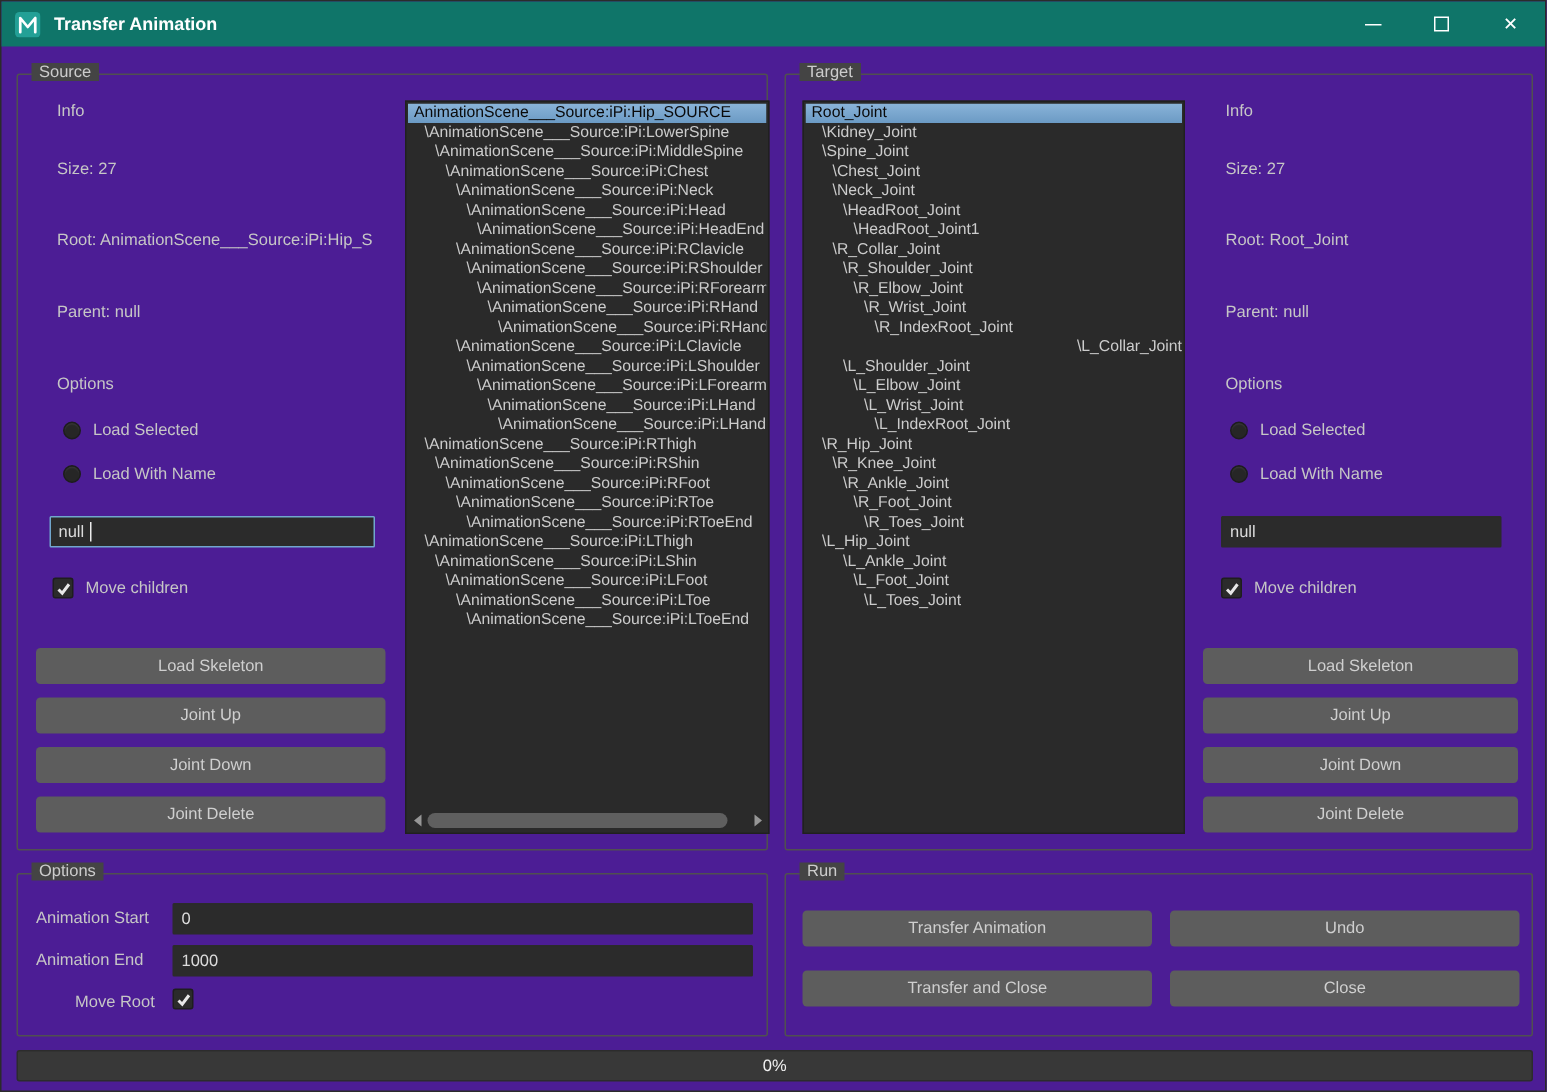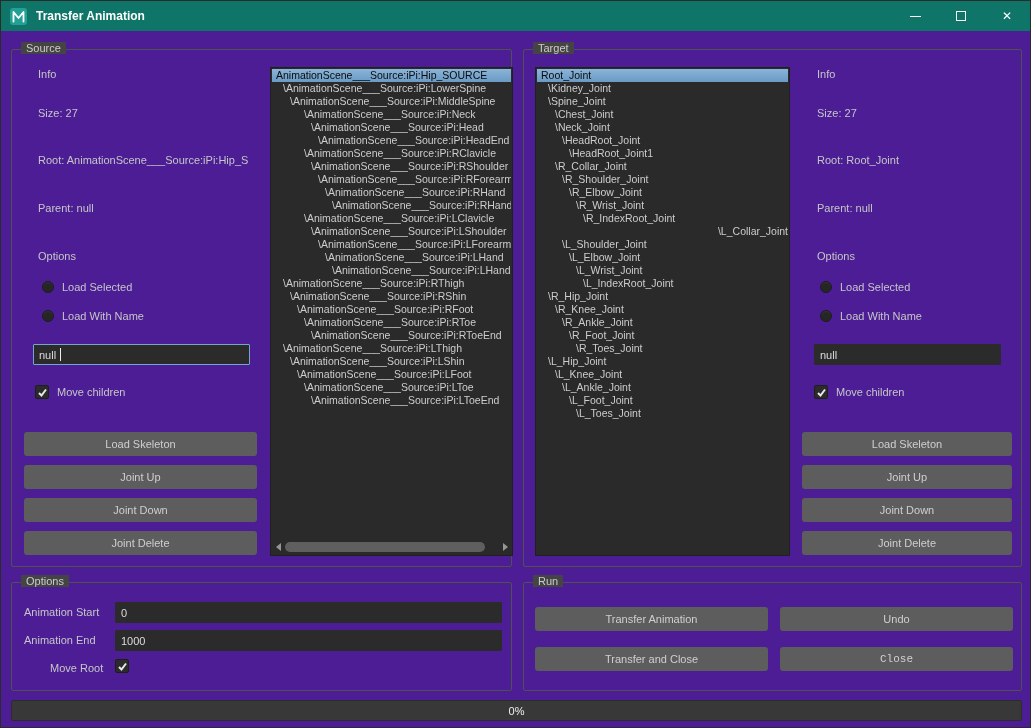--- a/index.html
+++ b/index.html
@@ -148,20 +148,21 @@
     <button class="btn" style="left:12px; top:382px; width:233px;">Load Skeleton</button>
     <button class="btn" style="left:12px; top:415px; width:233px;">Joint Up</button>
     <button class="btn" style="left:12px; top:448px; width:233px;">Joint Down</button>
     <button class="btn" style="left:12px; top:481px; width:233px;">Joint Delete</button>
 
     <div class="listbox has-hscroll" style="left:258px; top:17px; width:243px; height:489px;">
       <div class="list-rows">
           <div class="list-row selected" style="padding-left: 4px;">AnimationScene___Source:iPi:Hip_SOURCE</div>
           <div class="list-row" style="padding-left: 11px;">\AnimationScene___Source:iPi:LowerSpine</div>
           <div class="list-row" style="padding-left: 18px;">\AnimationScene___Source:iPi:MiddleSpine</div>
+          <div class="list-row" style="padding-left: 25px;">\AnimationScene___Source:iPi:Chest</div>
           <div class="list-row" style="padding-left: 32px;">\AnimationScene___Source:iPi:Neck</div>
           <div class="list-row" style="padding-left: 39px;">\AnimationScene___Source:iPi:Head</div>
           <div class="list-row" style="padding-left: 46px;">\AnimationScene___Source:iPi:HeadEnd</div>
           <div class="list-row" style="padding-left: 32px;">\AnimationScene___Source:iPi:RClavicle</div>
           <div class="list-row" style="padding-left: 39px;">\AnimationScene___Source:iPi:RShoulder</div>
           <div class="list-row" style="padding-left: 46px;">\AnimationScene___Source:iPi:RForearm</div>
           <div class="list-row" style="padding-left: 53px;">\AnimationScene___Source:iPi:RHand</div>
           <div class="list-row" style="padding-left: 60px;">\AnimationScene___Source:iPi:RHandEnd</div>
           <div class="list-row" style="padding-left: 32px;">\AnimationScene___Source:iPi:LClavicle</div>
           <div class="list-row" style="padding-left: 39px;">\AnimationScene___Source:iPi:LShoulder</div>
@@ -212,21 +213,20 @@
           <div class="list-row" style="padding-left: 25px;">\L_Shoulder_Joint</div>
           <div class="list-row" style="padding-left: 32px;">\L_Elbow_Joint</div>
           <div class="list-row" style="padding-left: 39px;">\L_Wrist_Joint</div>
           <div class="list-row" style="padding-left: 46px;">\L_IndexRoot_Joint</div>
           <div class="list-row" style="padding-left: 11px;">\R_Hip_Joint</div>
           <div class="list-row" style="padding-left: 18px;">\R_Knee_Joint</div>
           <div class="list-row" style="padding-left: 25px;">\R_Ankle_Joint</div>
           <div class="list-row" style="padding-left: 32px;">\R_Foot_Joint</div>
           <div class="list-row" style="padding-left: 39px;">\R_Toes_Joint</div>
           <div class="list-row" style="padding-left: 11px;">\L_Hip_Joint</div>
-          <div class="list-row" style="padding-left: 18px;">\L_Knee_Joint</div>
           <div class="list-row" style="padding-left: 25px;">\L_Ankle_Joint</div>
           <div class="list-row" style="padding-left: 32px;">\L_Foot_Joint</div>
           <div class="list-row" style="padding-left: 39px;">\L_Toes_Joint</div>
         </div>
     </div>
 
     <span class="label" style="left:293px; top:18px;">Info</span>
     <span class="label" style="left:293px; top:57px;">Size: 27</span>
     <span class="label" style="left:293px; top:104px;">Root: Root_Joint</span>
     <span class="label" style="left:293px; top:152px;">Parent: null</span>
@@ -276,20 +276,20 @@
       </span>
     </div>
   </div>
 
   <div class="group" style="left:522px; top:581px; width:499px; height:109px;">
     <span class="group-title">Run</span>
 
     <button class="btn" style="left:11px;  top:24px; width:233px;">Transfer Animation</button>
     <button class="btn" style="left:256px; top:24px; width:233px;">Undo</button>
     <button class="btn" style="left:11px;  top:64px; width:233px;">Transfer and Close</button>
-    <button class="btn" style="left:256px; top:64px; width:233px;font-family:Liberation Mono, monospace;">Close</button>
+    <button class="btn" style="left:256px; top:64px; width:233px;">Close</button>
   </div>
 
   <div class="progress">
     <span>0%</span>
   </div>
 
 </div>
 
 </body></html>

